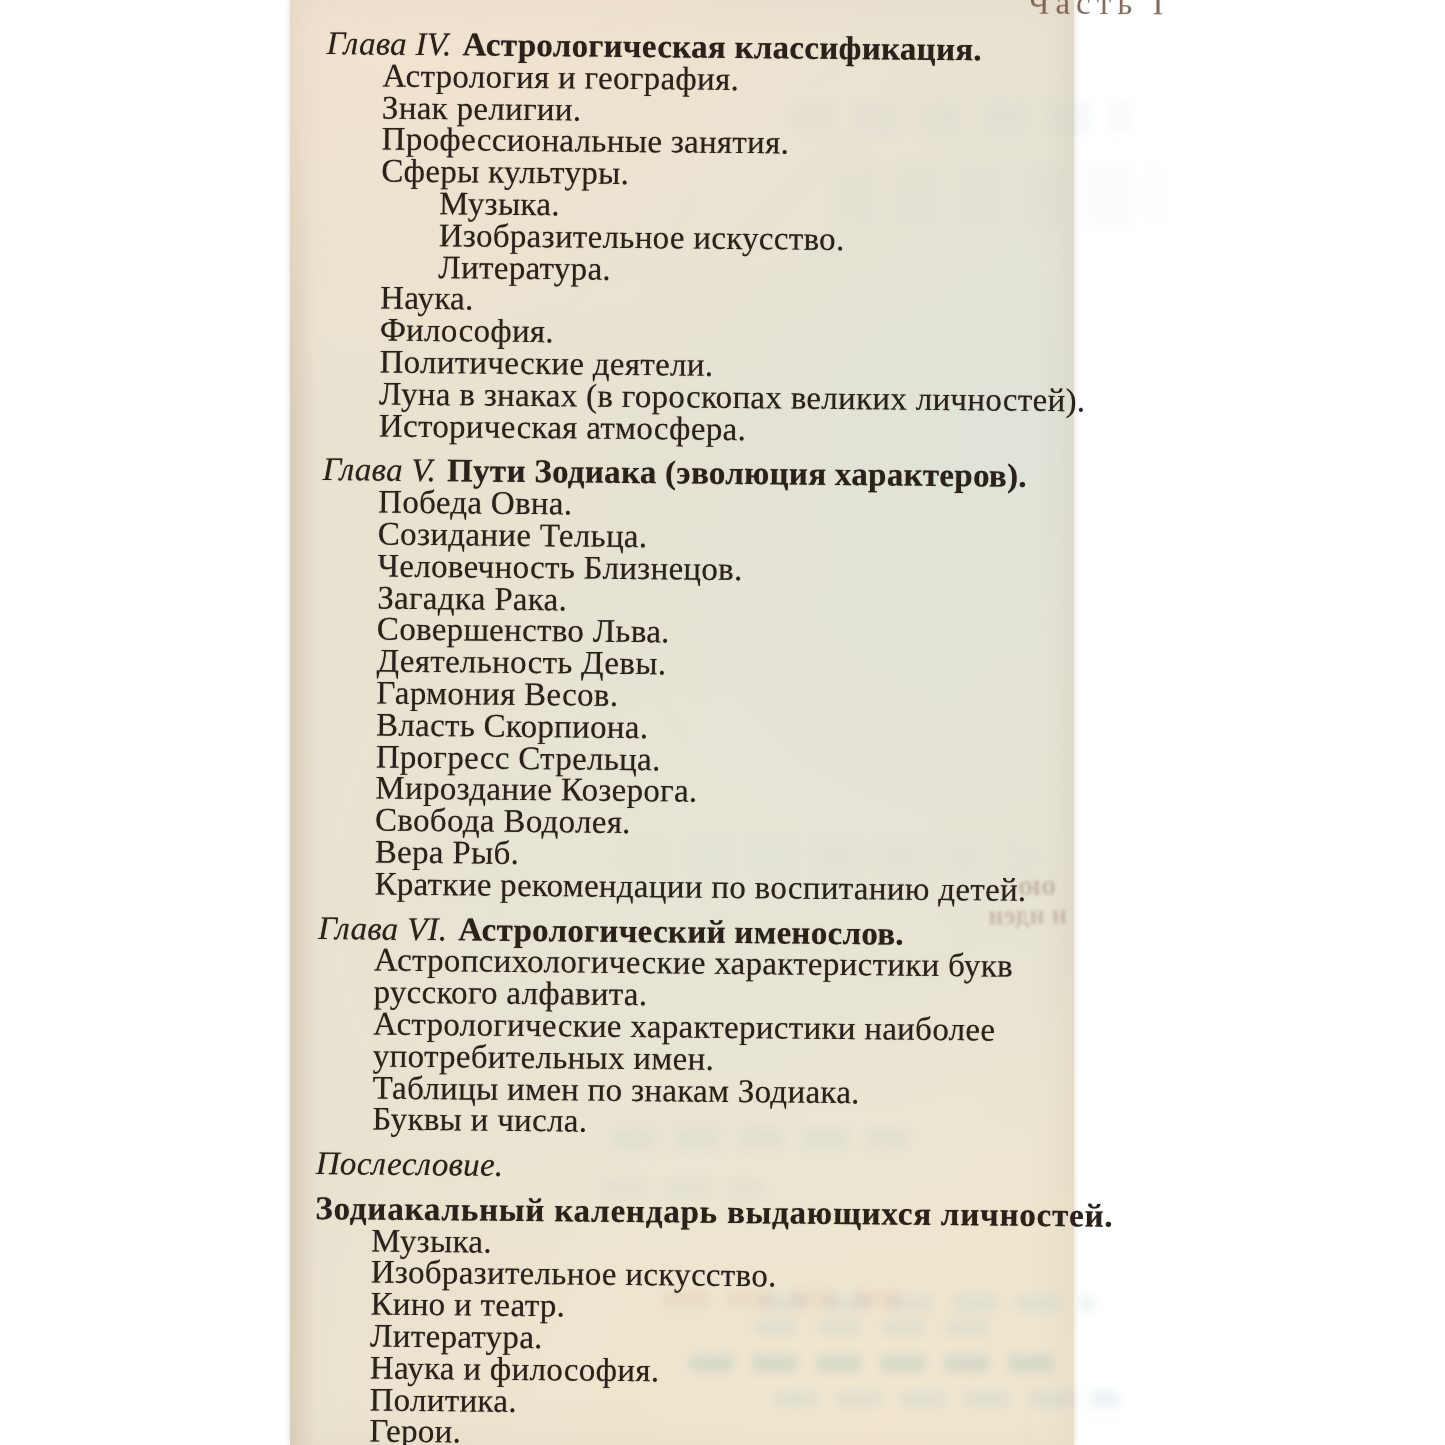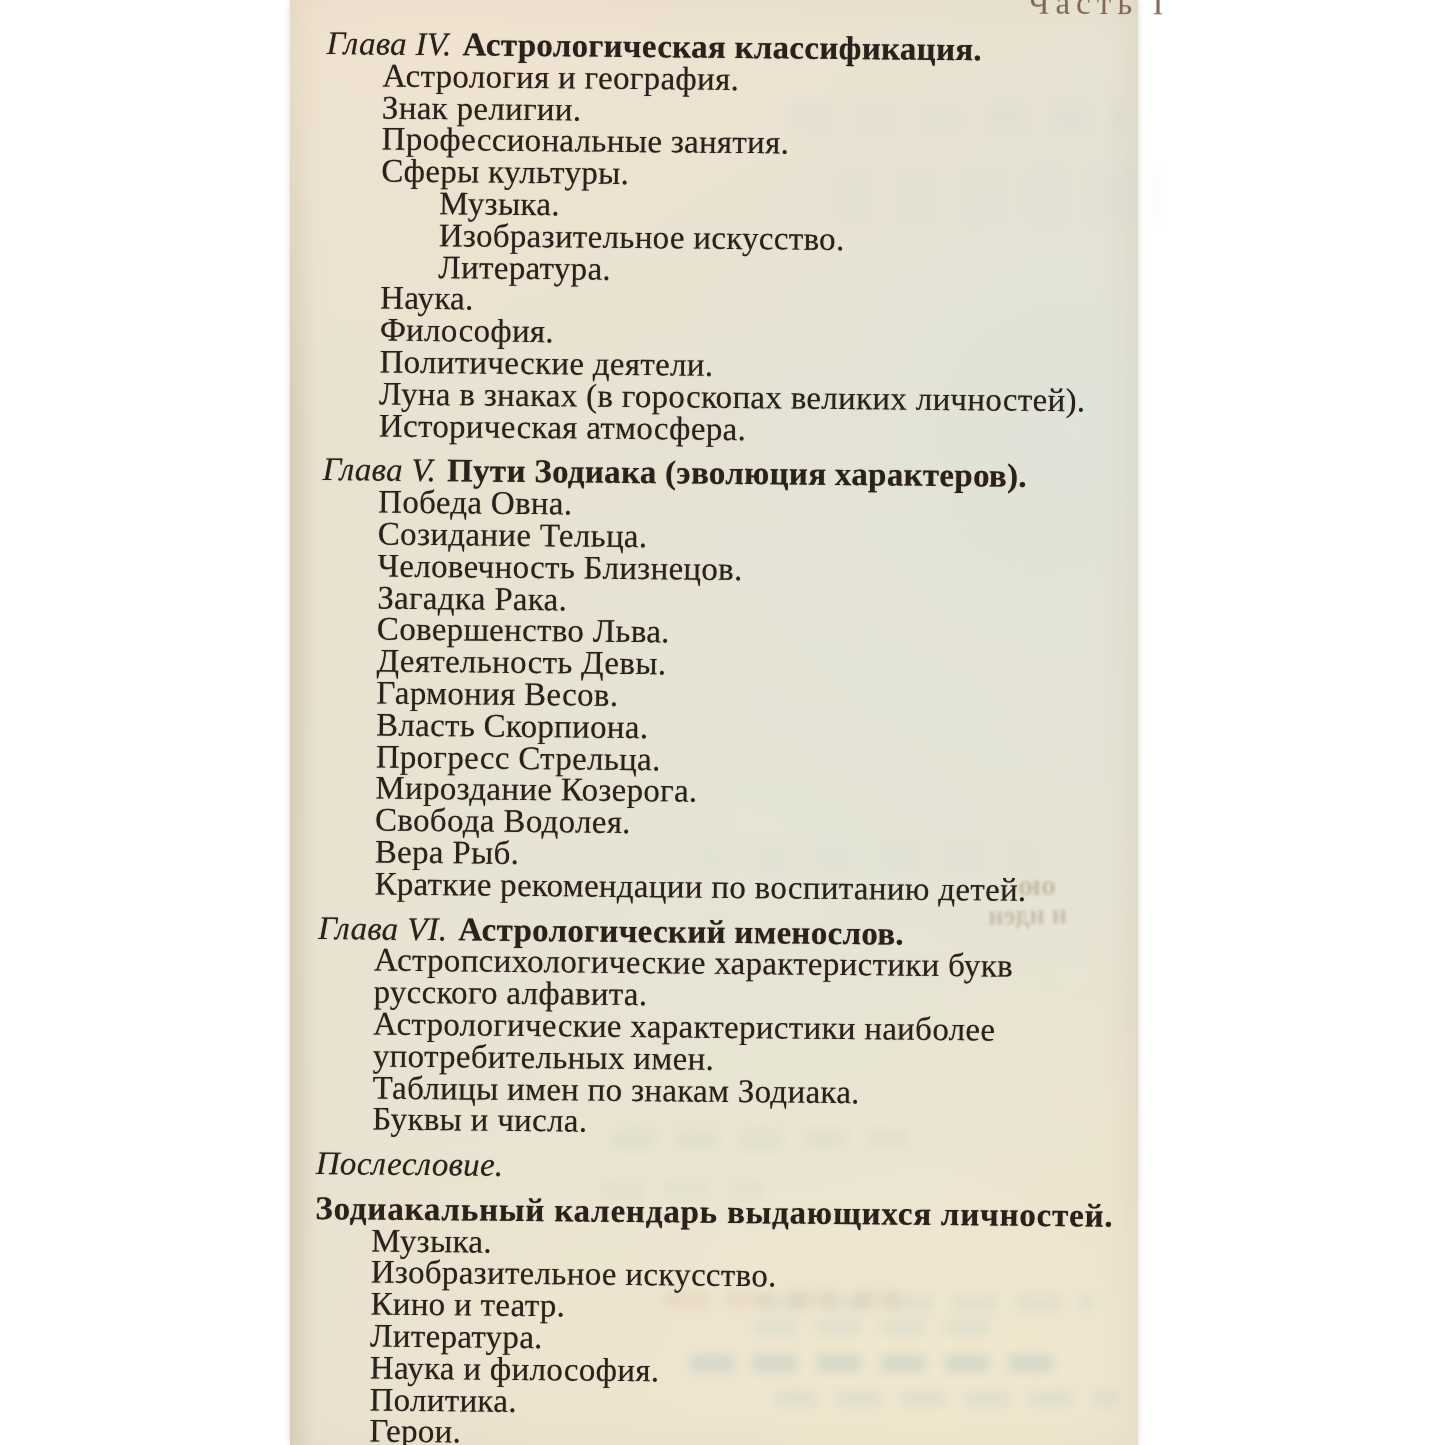--- a/index.html
+++ b/index.html
@@ -10,21 +10,21 @@
     font-family: "Liberation Serif", "DejaVu Serif", serif;
   }
   :root {
     --paper: #e9e2d0;
     --ink: #2a211b;
     --head: #7c5c4a;
   }
   .page {
     position: absolute;
     left: 290px; top: 0;
-    width: 848px; height: 1445px;
+    width: 784px; height: 1445px;
     background:
       radial-gradient(90% 28% at 18% 2%, rgba(241,227,208,0.90) 0%, rgba(241,227,208,0) 100%),
       radial-gradient(70% 40% at 92% 30%, rgba(215,228,224,0.50) 0%, rgba(215,228,224,0) 100%),
       radial-gradient(60% 30% at 55% 62%, rgba(226,232,220,0.45) 0%, rgba(226,232,220,0) 100%),
       radial-gradient(80% 35% at 75% 98%, rgba(243,232,206,0.85) 0%, rgba(243,232,206,0) 100%),
       linear-gradient(90deg, rgba(198,182,158,0.45) 0%, rgba(198,182,158,0) 26px),
       linear-gradient(270deg, rgba(224,215,195,0.55) 0%, rgba(224,215,195,0) 30px),
       var(--paper);
     box-shadow: 0 0 6px rgba(185,175,155,0.45), inset 0 0 40px rgba(205,190,165,0.18);
   }

